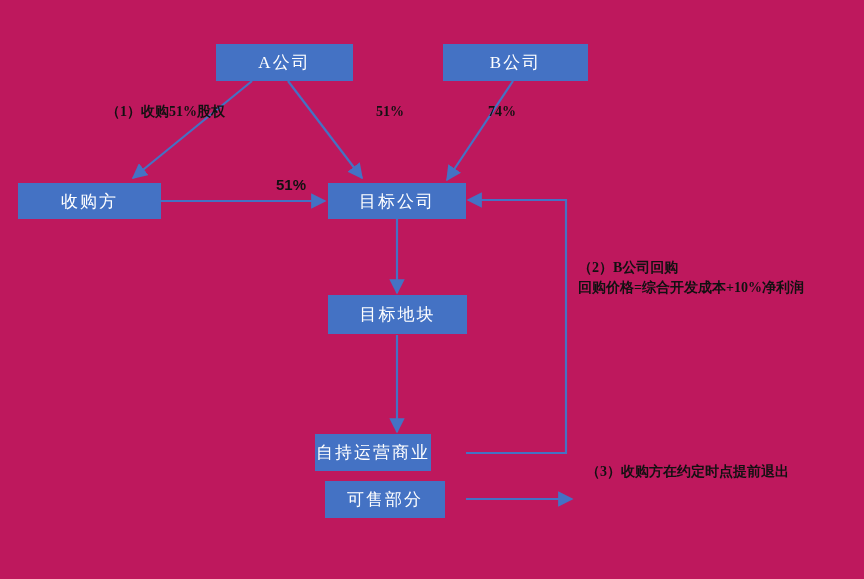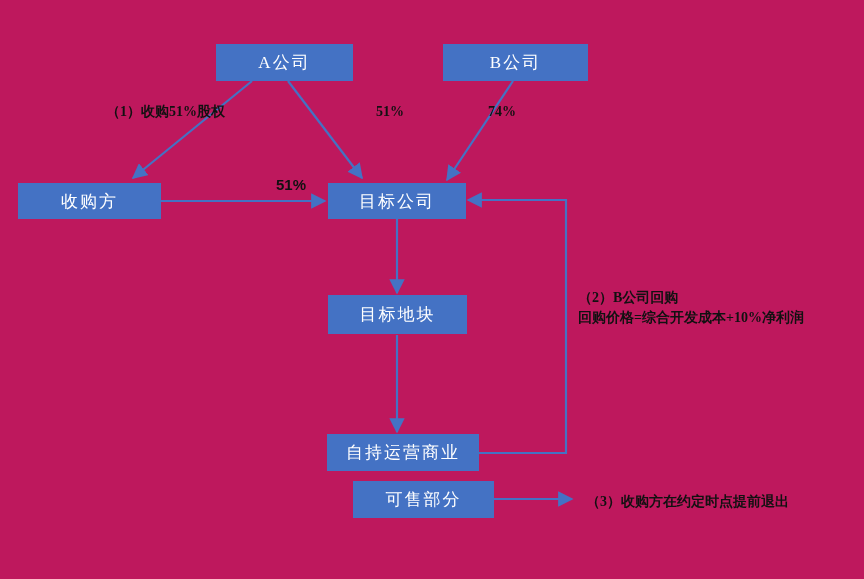--- a/index.html
+++ b/index.html
@@ -50,21 +50,20 @@
     margin-left: 44px;
   }
   .note {
     position: absolute;
     color: #111111;
     font-family: "Liberation Serif", "DejaVu Serif", serif;
     font-weight: bold;
     font-size: 14px;
     white-space: nowrap;
     line-height: 1.45;
-    margin-top: 30px;
   }
   .note .note-line { display: block; }
 </style>
 </head>
 <body>
 
 <div id="canvas">
 
   <svg id="edges" viewBox="0 0 864 579" width="864" height="579" xmlns="http://www.w3.org/2000/svg">
     <defs>
@@ -103,25 +102,25 @@
   </div>
 
   <div class="node" style="left:328px; top:183px; width:138px; height:36px;">
     <span>目标公司</span>
   </div>
 
   <div class="node" style="left:328px; top:295px; width:139px; height:39px;">
     <span>目标地块</span>
   </div>
 
-  <div class="node" style="left:327px; top:434px; width:152px; height:37px;text-align:center;">
+  <div class="node" style="left:315px; top:434px; width:116px; height:37px;text-align:center;">
     <span>自持运营商业</span>
   </div>
 
-  <div class="node" style="left:325px; top:481px; width:141px; height:37px;margin-left:28px;">
+  <div class="node" style="left:325px; top:481px; width:120px; height:37px;">
     <span>可售部分</span>
   </div>
 
   <div class="edge-label" style="left:62px; top:103px;">（1）收购51%股权</div>
 
   <div class="edge-label" style="left:332px; top:103px;">51%</div>
 
   <div class="edge-label" style="left:444px; top:103px;">74%</div>
 
   <div class="edge-label" style="left:232px; top:175px; font-family:'Liberation Sans', sans-serif; font-size:15px;">51%</div>

